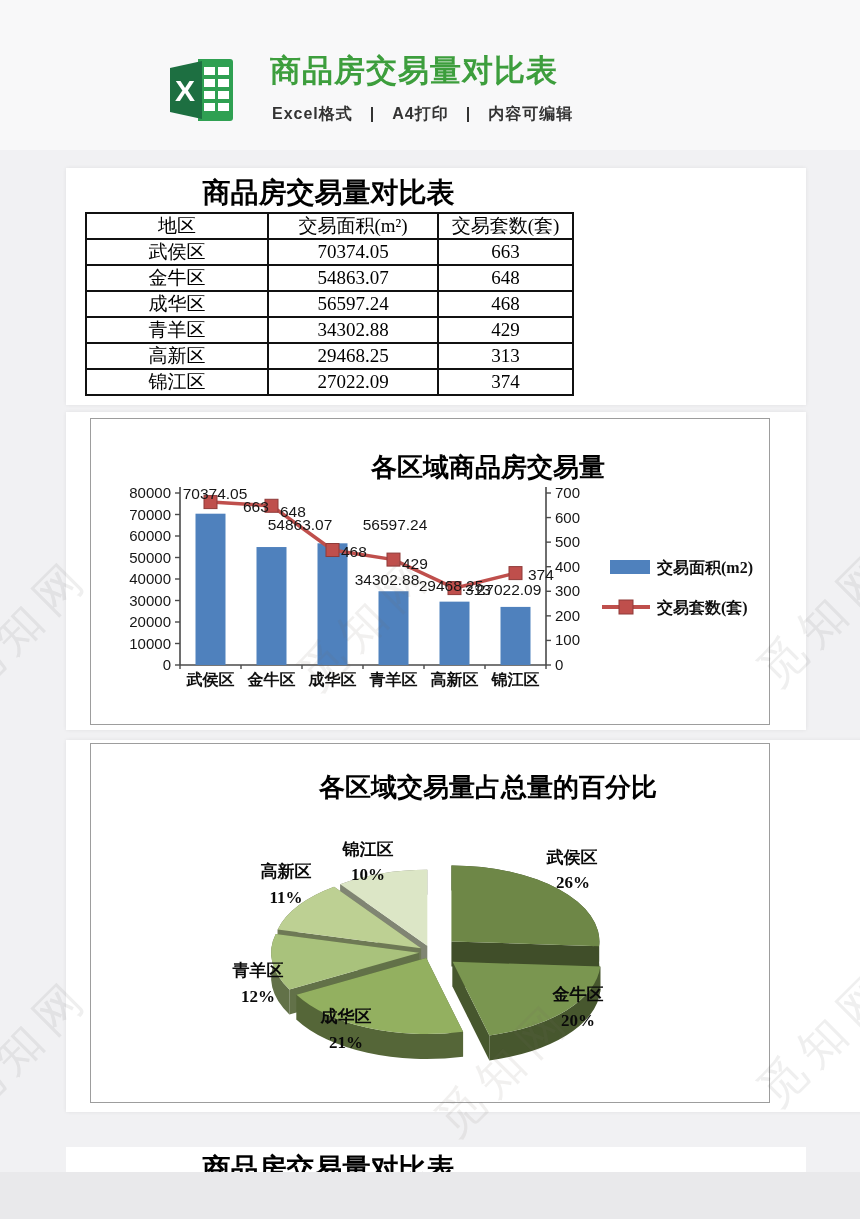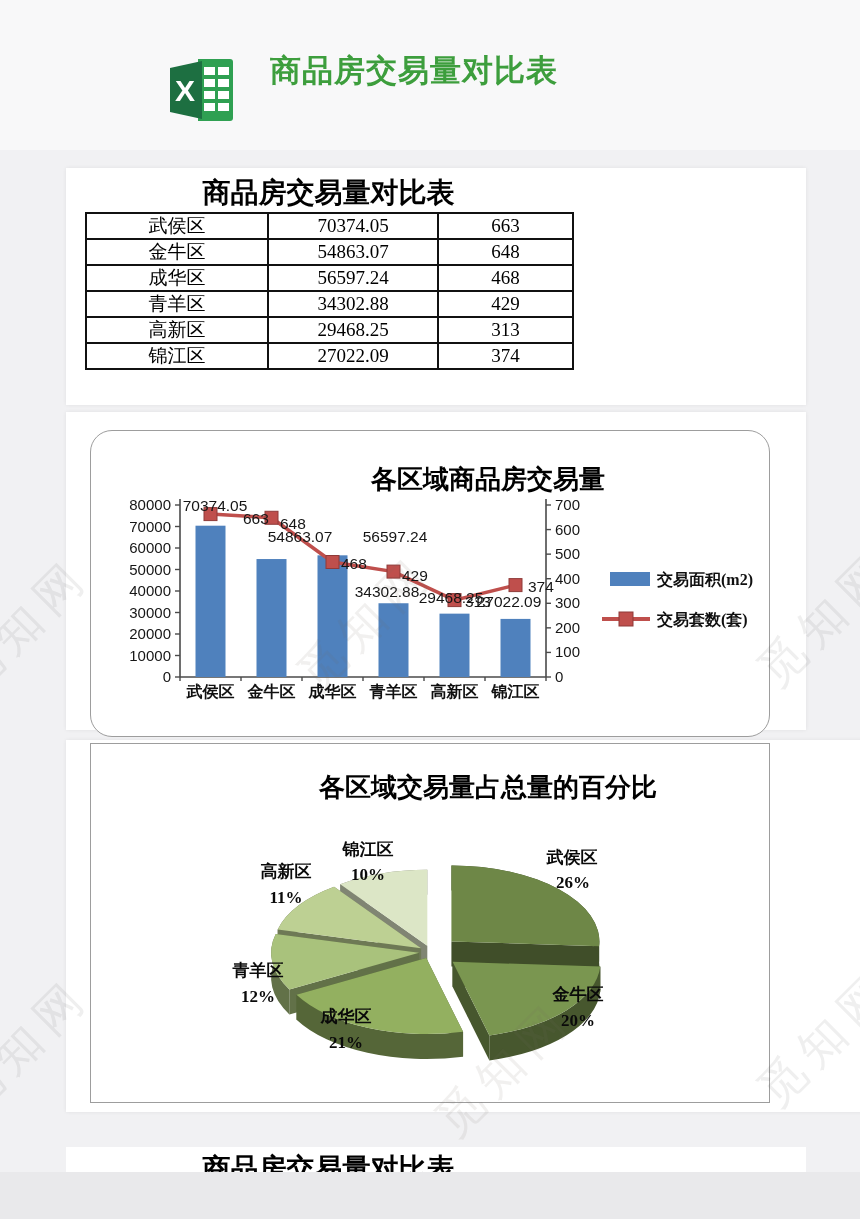--- a/index.html
+++ b/index.html
@@ -19,21 +19,21 @@
 
   #sheet-title{position:absolute;left:19px;top:6px;width:487px;text-align:center;
     font-family:"Liberation Serif","DejaVu Serif",serif;font-size:28px;font-weight:bold;color:#000;}
   table.data{position:absolute;left:19px;top:44px;border-collapse:collapse;table-layout:fixed;
     font-family:"Liberation Serif","DejaVu Serif",serif;color:#000;}
   table.data th,table.data td{border:2px solid #111;text-align:center;font-weight:normal;
     font-size:19px;padding:0;height:24px;line-height:24px;}
   table.data col.c0{width:182px}table.data col.c1{width:170px}table.data col.c2{width:135px}
 
   .chartframe{position:absolute;border:1px solid #9d9d9d;background:#fff;}
-  #frame-bar{left:24px;top:18px;width:678px;height:305px;border-radius:22px;}
+  #frame-bar{left:24px;top:6px;width:678px;height:305px;}
   #frame-pie{left:24px;top:3px;width:678px;height:358px;}
   svg{display:block;}
 
   .ax{stroke:#4a4a4a;stroke-width:1.6;fill:none;}
   .tick{stroke:#4a4a4a;stroke-width:1.4;}
   .axlab{font-family:"Liberation Sans","DejaVu Sans",sans-serif;font-size:15px;fill:#161616;}
   .catlab{font-family:"Liberation Serif","DejaVu Serif",serif;font-size:16px;font-weight:bold;fill:#101010;}
   .dlab{font-family:"Liberation Sans","DejaVu Sans",sans-serif;font-size:15.5px;fill:#161616;}
   .leglab{font-family:"Liberation Serif","DejaVu Serif",serif;font-size:16px;font-weight:bold;fill:#101010;}
   .ctitle{font-family:"Liberation Serif","DejaVu Serif",serif;font-size:26px;font-weight:bold;fill:#000;}
@@ -66,30 +66,36 @@
       <rect x="36" y="33" width="11" height="8"></rect>
         <rect x="50" y="33" width="11" height="8"></rect>
       <rect x="36" y="45" width="11" height="8"></rect>
         <rect x="50" y="45" width="11" height="8"></rect>
     </g>
     <path d="M2,10 L34,3 L34,61 L2,54 Z" fill="#1d6f41"></path>
     <text x="17" y="43" text-anchor="middle" font-family="Liberation Sans, sans-serif" font-size="30" font-weight="bold" fill="#fff">X</text>
   </svg>
 
   <div id="hdrtitle">商品房交易量对比表</div>
+  <div id="hdrsub">Excel格式　|　A4打印　|　内容可编辑</div>
 
   <div id="card-table" class="card">
     <div id="sheet-title">商品房交易量对比表</div>
     <table class="data">
       <colgroup>
           <col class="c0">
           <col class="c1">
           <col class="c2">
         </colgroup>
       <tbody>
+          <tr>
+        <th>地区</th>
+        <th>交易面积(m²)</th>
+        <th>交易套数(套)</th>
+      </tr>
       <tr>
         <td>武侯区</td>
         <td>70374.05</td>
         <td>663</td>
       </tr>
       <tr>
         <td>金牛区</td>
         <td>54863.07</td>
         <td>648</td>
       </tr>

